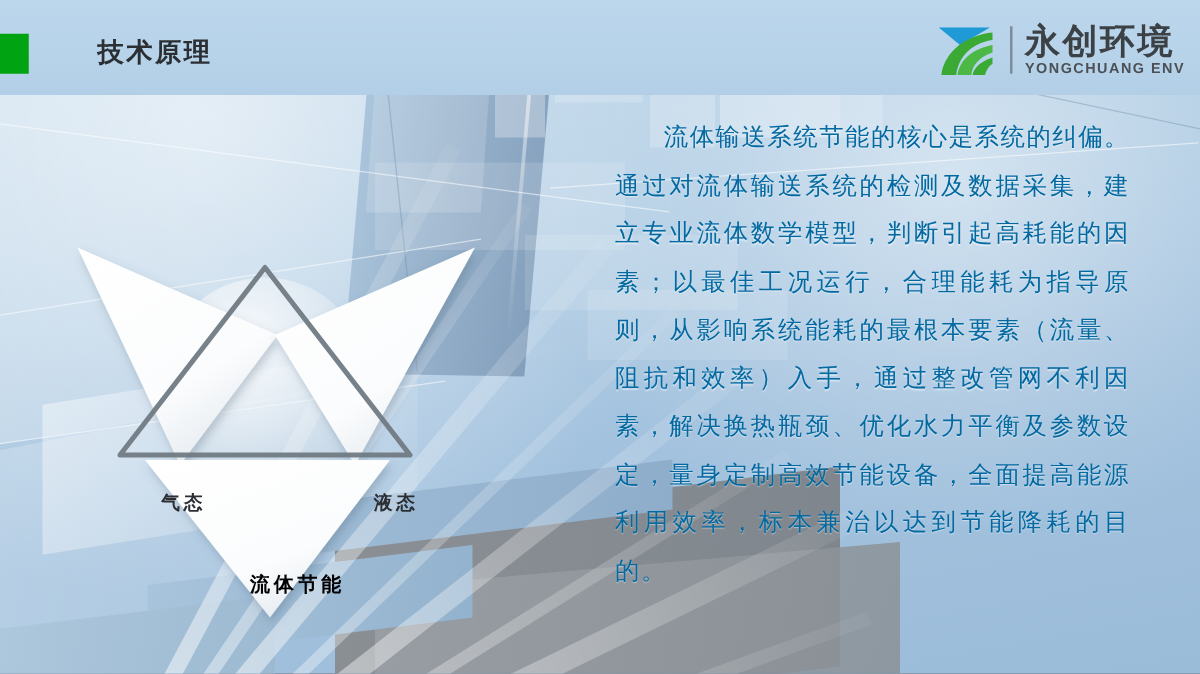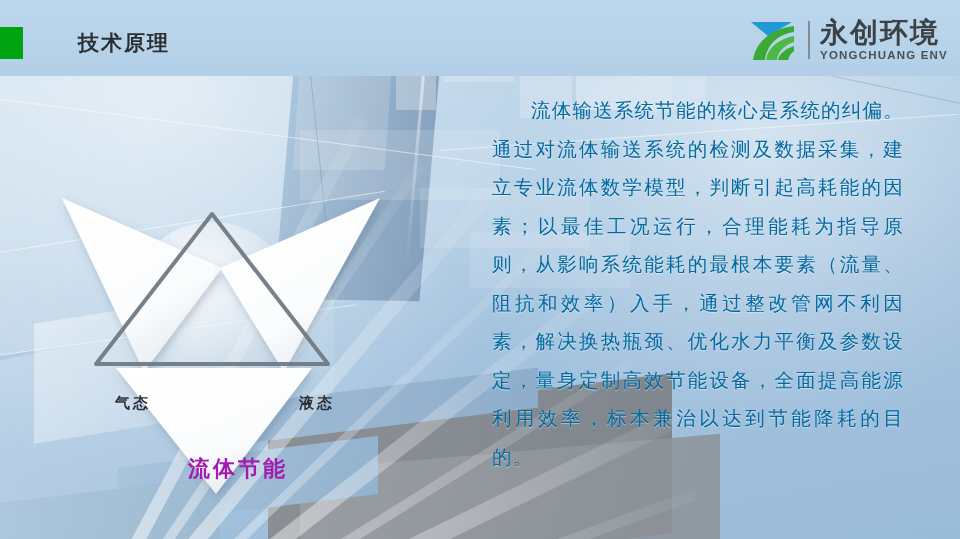--- a/index.html
+++ b/index.html
@@ -154,23 +154,23 @@
   }
 
   .diagram{
     position:absolute;left:40px;top:176px;width:380px;height:330px;z-index:14;
   }
   .diagram svg{display:block;}
   .dg-label{
     position:absolute;color:#2b2f33;font-size:15px;letter-spacing:3px;
     font-weight:600;text-align:center;white-space:pre-line;line-height:22px;
   }
-  .lbl-gas   {left:48px; top:216px;width:90px;}
+  .lbl-gas   {left:62px; top:216px;width:90px;}
   .lbl-liq   {left:232px;top:216px;width:90px;}
-  .lbl-core  {left:128px;top:282px;width:140px;font-size:22px;color:#a21caf;letter-spacing:3px;}
+  .lbl-core  {left:128px;top:282px;width:140px;font-size:16px;color:#000000;letter-spacing:3px;}
 
   
   .body-copy{
     position:absolute;left:492px;top:92px;width:412px;z-index:14;
     font-family:"Liberation Serif","DejaVu Serif",serif;
     font-size:19.5px;line-height:38.5px;color:#0369a1;
     letter-spacing:1.2px;text-indent:2em;text-align:justify;
     text-shadow:0 1px 1px rgba(255,255,255,.5);
   }
 </style>

